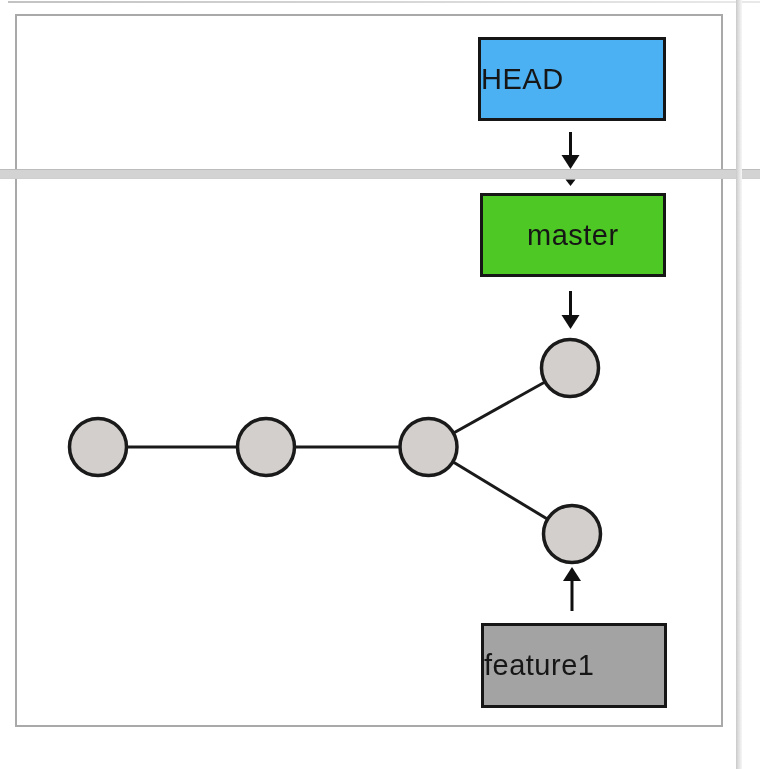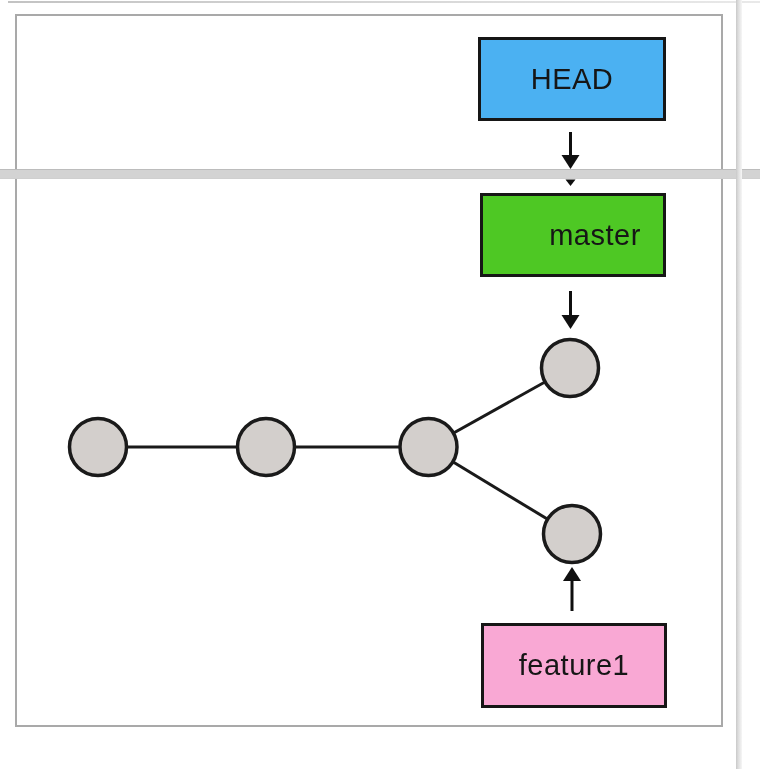--- a/index.html
+++ b/index.html
@@ -29,21 +29,20 @@
     position: absolute;
     left: 0; top: 0;
     width: 760px; height: 769px;
   }
   .branch-box {
     position: absolute;
     box-sizing: border-box;
     border: 3px solid #161616;
     display: flex;
     align-items: center;
-    justify-content: center;
     font-size: 29px;
     color: #161616;
     letter-spacing: 0.5px;
   }
   .box-head     { left: 478px; top: 37px;  width: 188px; height: 84px; }
   .box-master   { left: 480px; top: 193px; width: 186px; height: 84px; padding-left: 44px; }
   .box-feature1 { left: 481px; top: 623px; width: 186px; height: 85px; }
   .seam-band {
     position: absolute;
     left: 0; top: 169px;
@@ -93,17 +92,17 @@
   <div class="right-edge-line"></div>
 
   <div class="branch-box box-head" style="background-color: rgb(75, 177, 242);">
     <span>HEAD</span>
   </div>
 
   <div class="branch-box box-master" style="background-color: rgb(78, 200, 36);">
     <span>master</span>
   </div>
 
-  <div class="branch-box box-feature1" style="background-color: #f9a8d4;">
+  <div class="branch-box box-feature1" style="background-color: #a3a3a3;">
     <span>feature1</span>
   </div>
 
 </div>
 
 </body></html>

